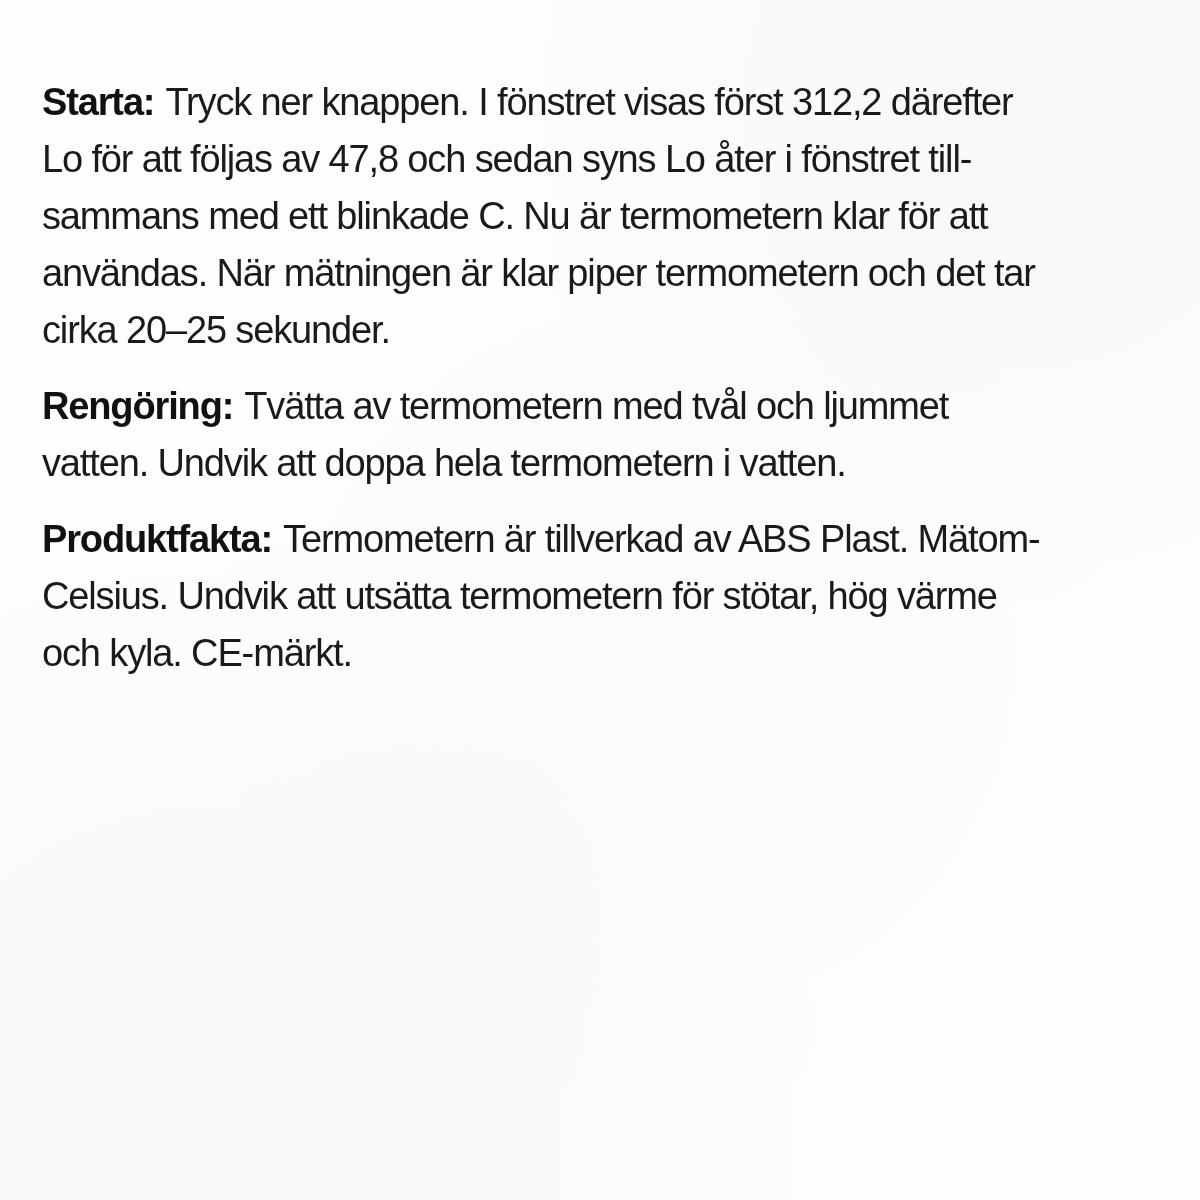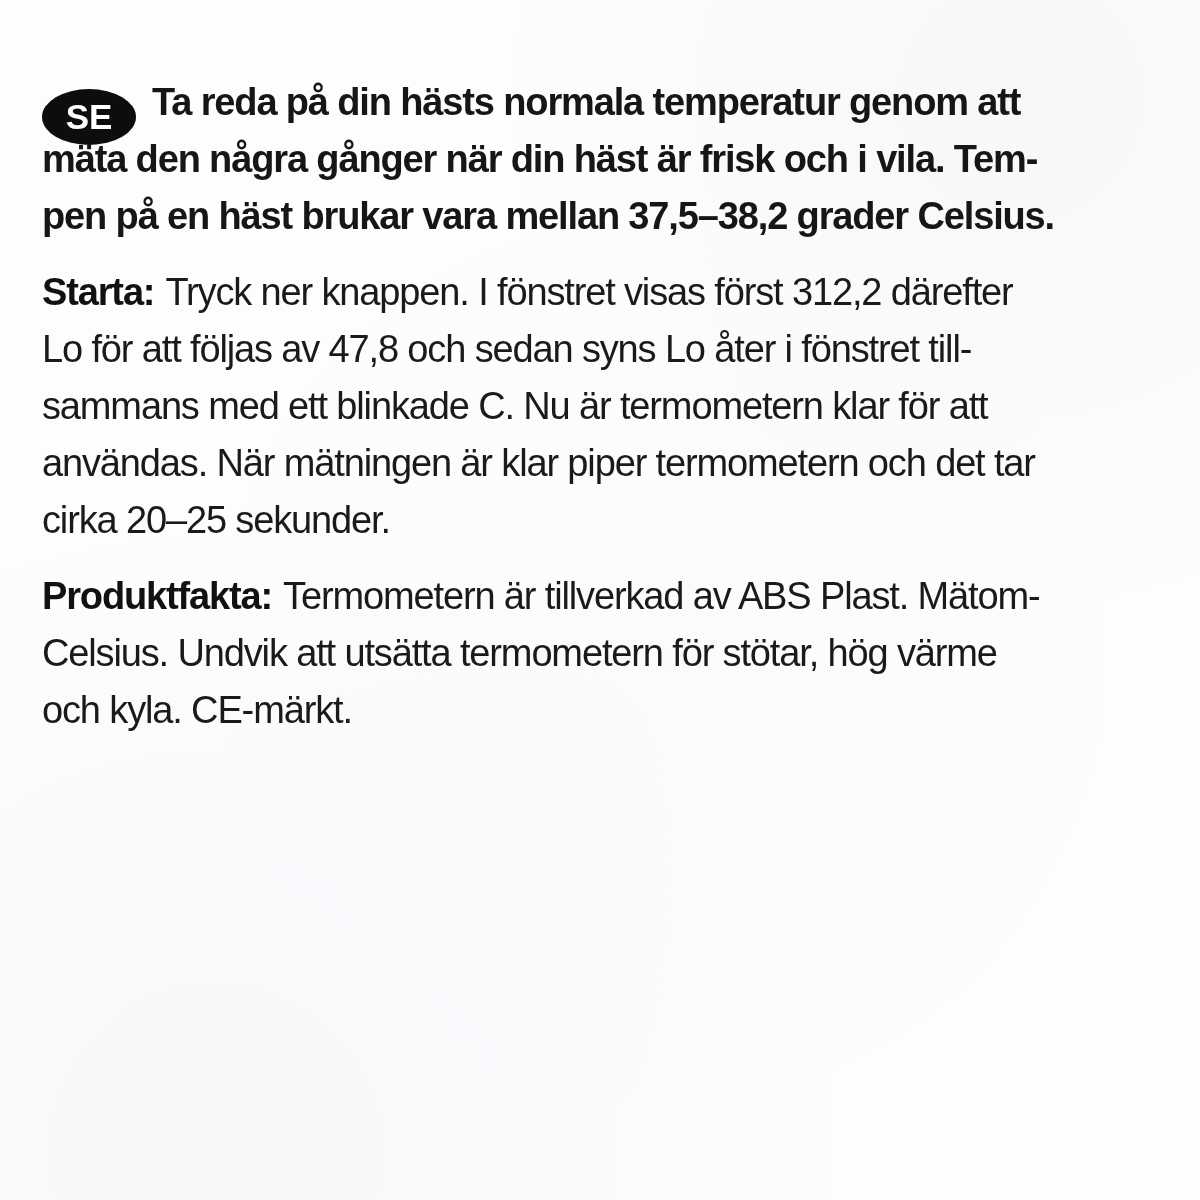--- a/index.html
+++ b/index.html
@@ -57,42 +57,39 @@
     vertical-align: -14px;
     margin-right: 16px;
   }
 </style>
 </head>
 <body>
 
 <div class="page">
   <div class="content">
 
-    <div class="para">
-      <div class="line">
-        <span class="badge">SE</span><span class="bold">Ta reda på din hästs normala temperatur genom att</span>
-      </div>
-      <div class="line bold">mäta den några gånger när din häst är frisk och i vila. Tem-</div>
-      <div class="line bold">pen på en häst brukar vara mellan 37,5–38,2 grader Celsius.</div>
-    </div>
 
     <div class="para">
       <div class="line">
         <span class="label">Starta:</span><span>Tryck ner knappen. I fönstret visas först 312,2 därefter</span>
       </div>
       <div class="line">Lo för att följas av 47,8 och sedan syns Lo åter i fönstret till-</div>
       <div class="line">sammans med ett blinkade C. Nu är termometern klar för att</div>
       <div class="line">användas. När mätningen är klar piper termometern och det tar</div>
       <div class="line">cirka 20–25 sekunder.</div>
     </div>
 
     <div class="para">
     </div>
 
     <div class="para">
+      <div class="line">
+        <span class="label">Rengöring:</span><span>Tvätta av termometern med tvål och ljummet</span>
+      </div>
+      <div class="line">vatten. Undvik att doppa hela termometern i vatten.</div>
     </div>
 
     <div class="para">
       <div class="line">
         <span class="label">Produktfakta:</span><span>Termometern är tillverkad av ABS Plast. Mätom-</span>
       </div>
       <div class="line">Celsius. Undvik att utsätta termometern för stötar, hög värme</div>
       <div class="line">och kyla. CE-märkt.</div>
     </div>
 

